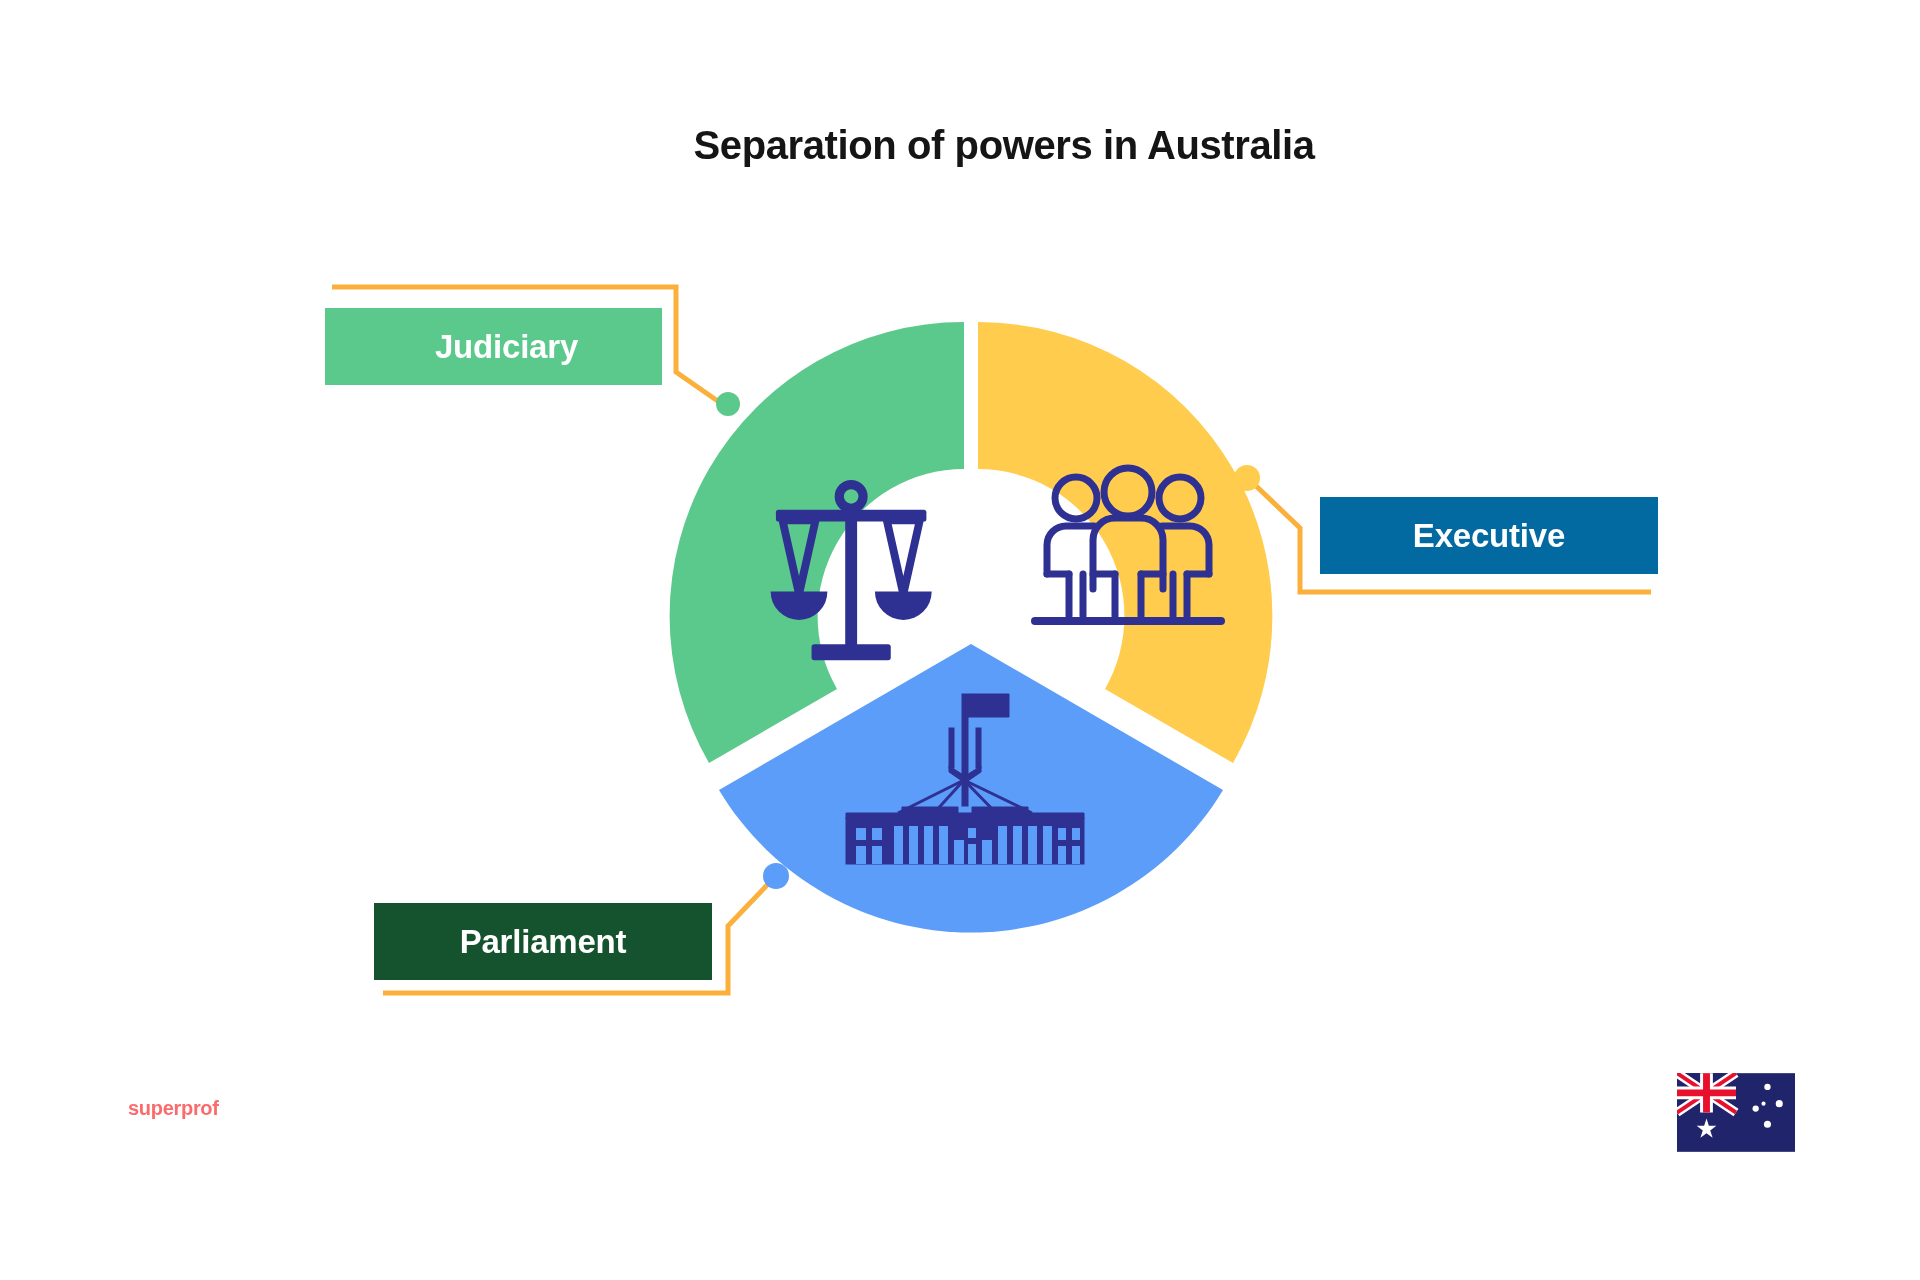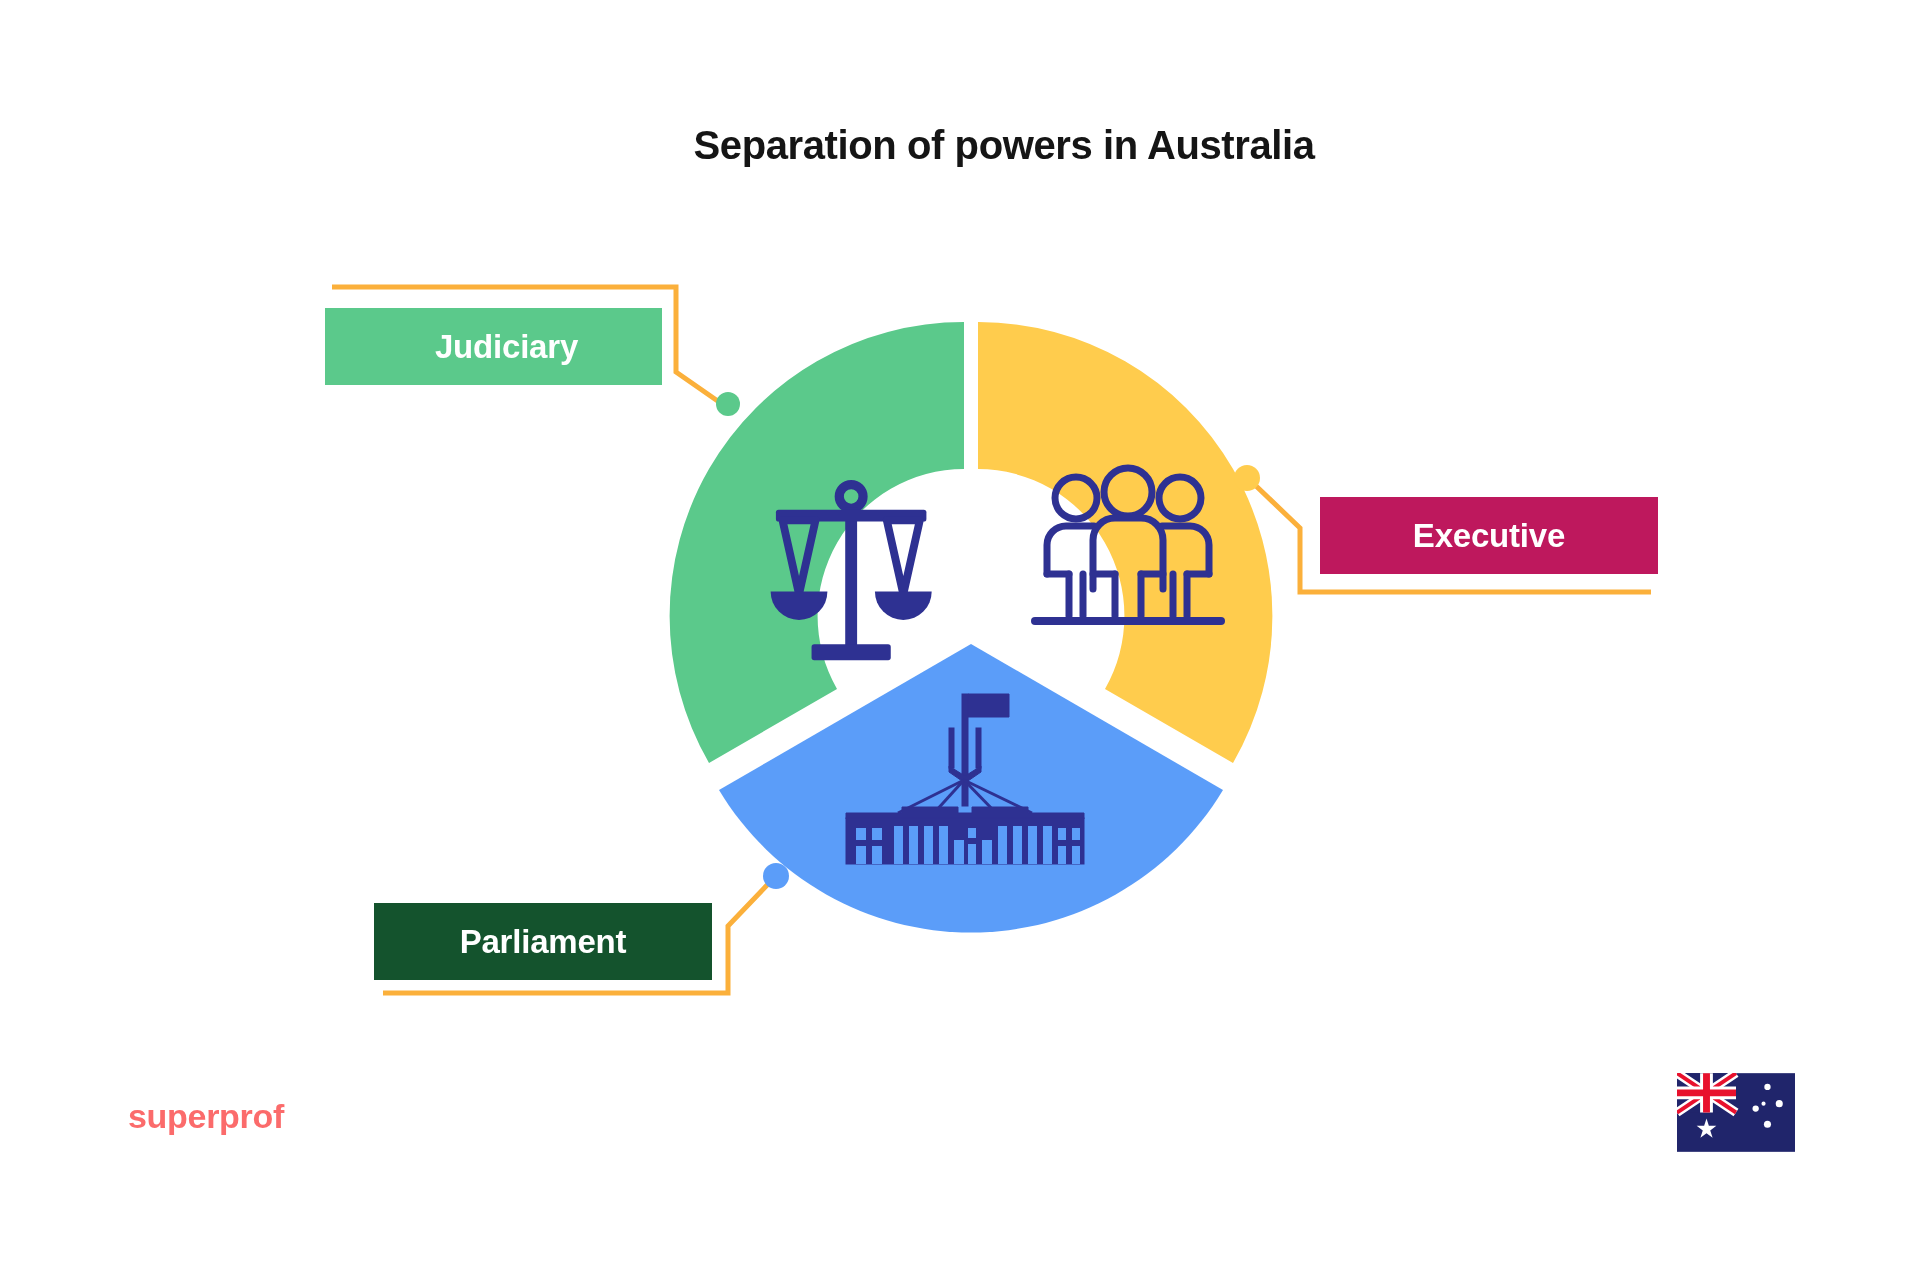--- a/index.html
+++ b/index.html
@@ -73,38 +73,38 @@
     height: 77px;
     background: #5BC98B;
     justify-content: center;
     padding-left: 26px;
   }
   .chip-executive {
     left: 1320px;
     top: 497px;
     width: 338px;
     height: 77px;
-    background: #be185d;
+    background: #0369a1;
     justify-content: center;
   }
   .chip-parliament {
     left: 374px;
     top: 903px;
     width: 338px;
     height: 77px;
     background: #14532d;
     justify-content: center;
   }
 
   
   #superprof-logo {
     position: absolute;
     left: 128px;
     top: 1097px;
-    font-size: 34px;
+    font-size: 20px;
     font-weight: bold;
     letter-spacing: -0.3px;
     color: #FB6B6B;
   }
 
   #au-flag {
     position: absolute;
     left: 1677px;
     top: 1073px;
     width: 118px;

